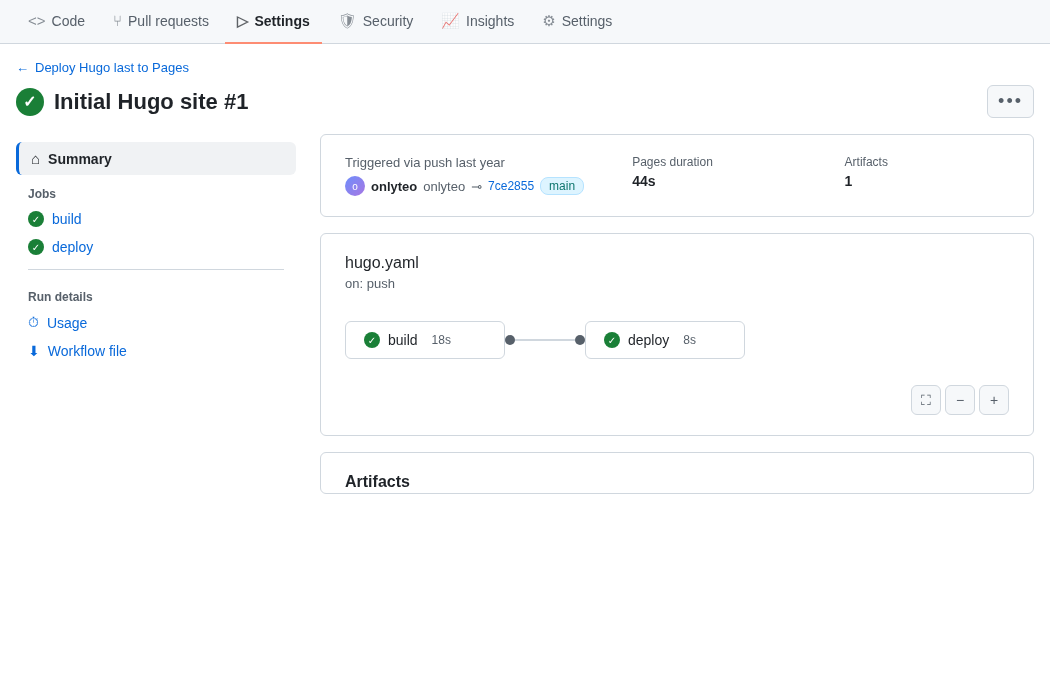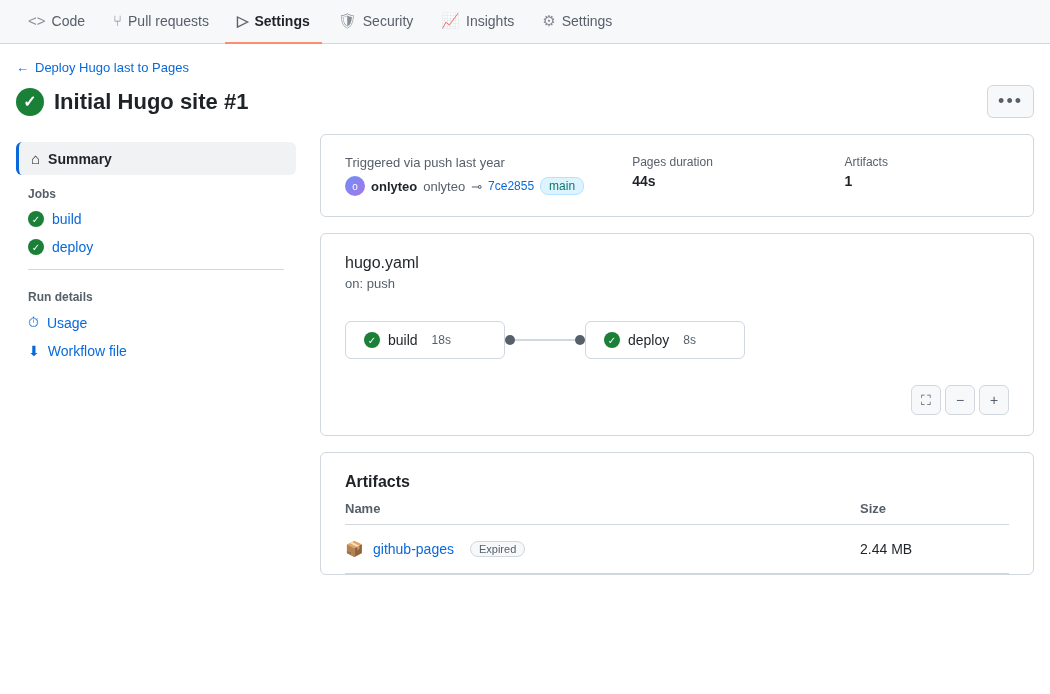--- a/index.html
+++ b/index.html
@@ -438,37 +438,17 @@
           <button class="diagram-btn" title="Fullscreen">⛶</button>
           <button class="diagram-btn" title="Zoom out">−</button>
           <button class="diagram-btn" title="Zoom in">+</button>
         </div>
       </div>
     </div>
 
     <div class="card">
       <div class="artifacts-card">
         <div class="artifacts-title">Artifacts</div>
-        <table class="artifacts-table">
-          <thead>
-            <tr>
-              <th>Name</th>
-              <th>Size</th>
-            </tr>
-          </thead>
-          <tbody>
-            <tr>
-              <td>
-                <div class="artifact-name-cell">
-                  <span class="artifact-icon">📦</span>
-                  <span>github-pages</span>
-                  <span class="expired-badge">Expired</span>
-                </div>
-              </td>
-              <td>2.44 MB</td>
-            </tr>
-          </tbody>
-        </table>
       </div>
     </div>
 
   </div>
 </div>
 
 </body></html>

